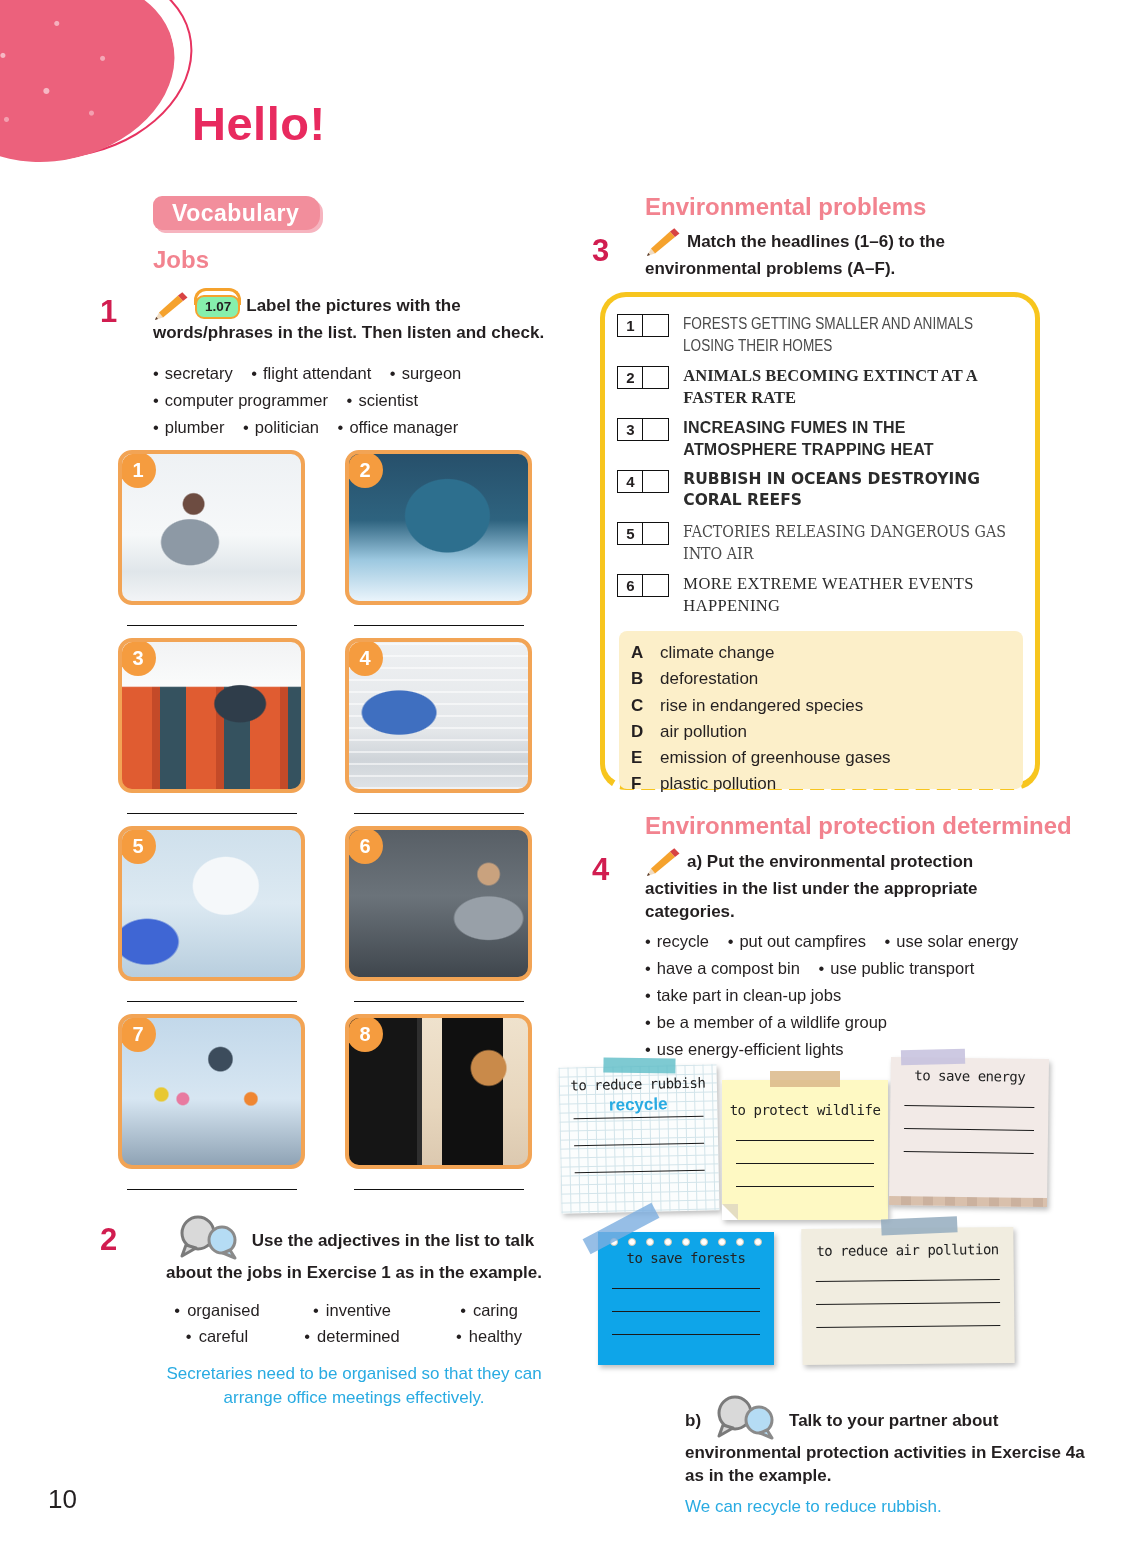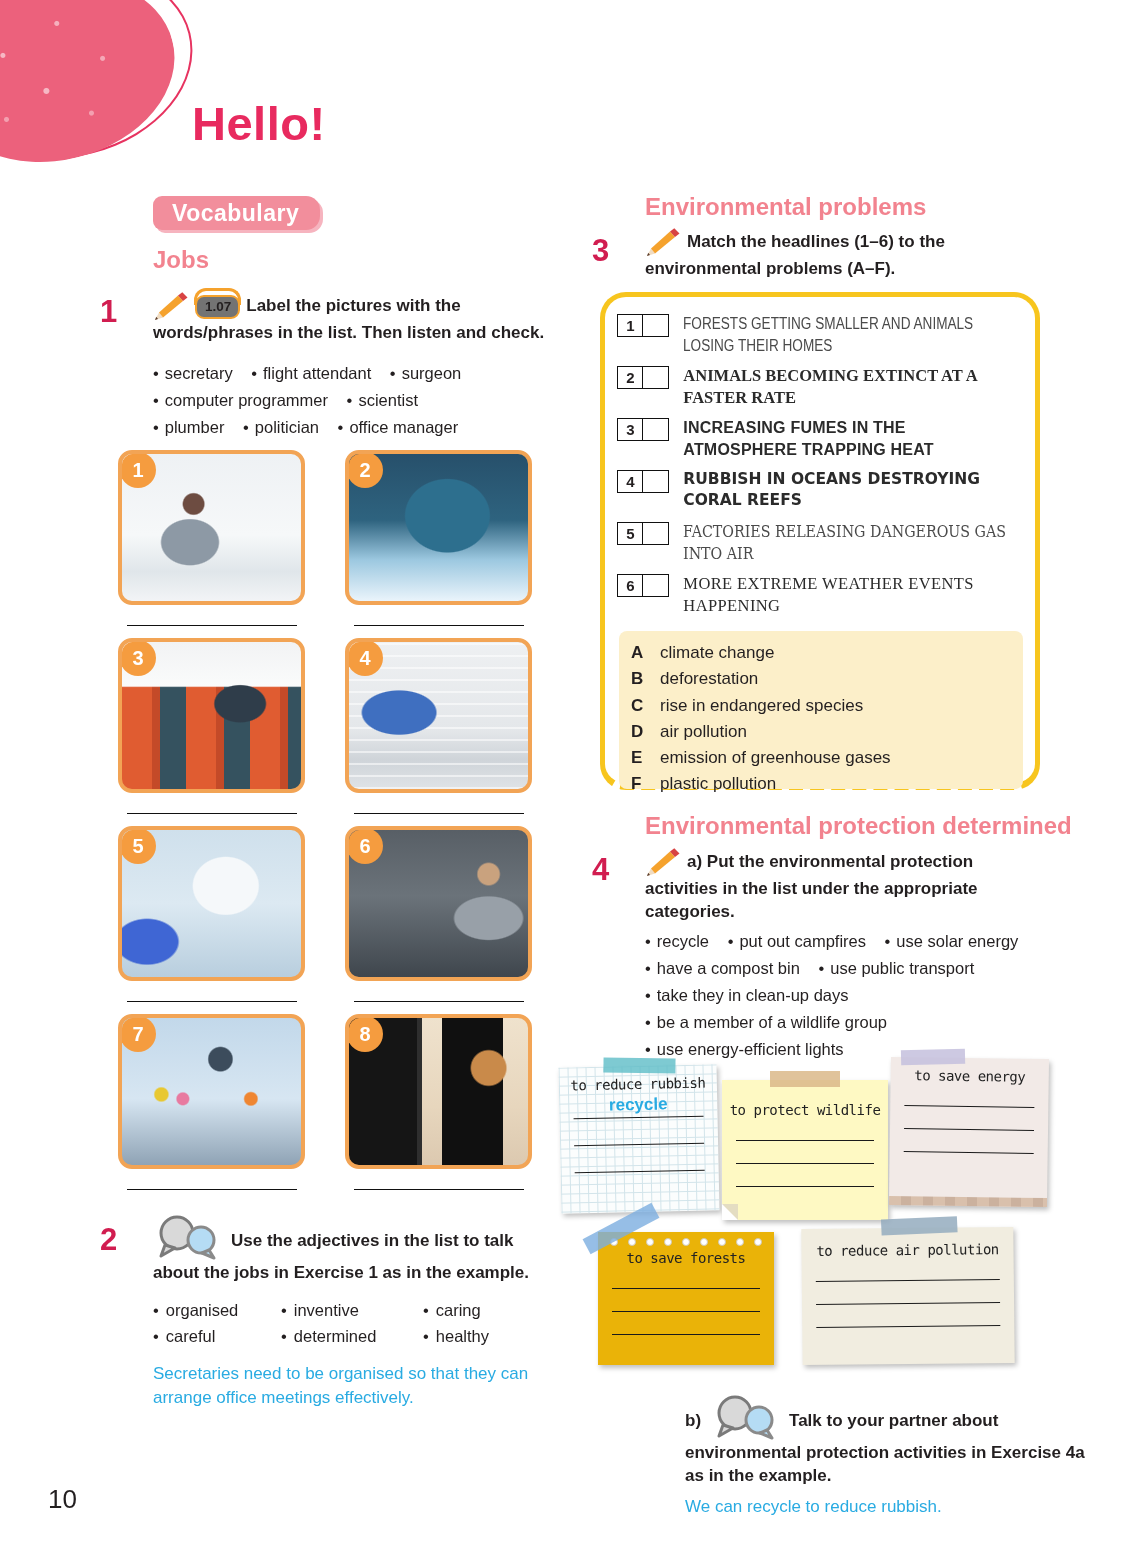--- a/index.html
+++ b/index.html
@@ -48,21 +48,21 @@
   .ex-num { position:absolute; font-size:31px; font-weight:bold; color:#d11d50; }
 
   .instr { font-size:17px; font-weight:bold; line-height:1.33; color:#231f20; }
 
   
   .pencil-icon, .audio-badge, .bubbles-icon { display:inline-block; vertical-align:middle; }
   .pencil-icon { width:38px; height:30px; margin-right:4px; }
   .audio-badge {
     position:relative; border:2.5px solid #f5a22d; border-radius:9px;
     font-size:13.5px; font-weight:bold; padding:1px 7px 1px 8px; margin:0 6px 0 0;
-    background:#737373; color:#231f20;
+    background:#86efac; color:#231f20;
   }
   .audio-badge::before {
     content:""; position:absolute; left:-3px; right:-3px; top:-9px; height:14px;
     border:3px solid #f5a22d; border-bottom:none; border-radius:12px 12px 0 0;
   }
   .bubbles-icon { width:74px; height:48px; margin-right:4px; vertical-align:-16px; }
 
   
   #ex1-instr { position:absolute; left:153px; top:292px; width:392px; }
   .word-list { position:absolute; font-size:16.5px; line-height:27px; }
@@ -116,21 +116,21 @@
     radial-gradient(circle at 34% 55%,#e87aa0 0 4%,transparent 5%),
     radial-gradient(circle at 72% 55%,#ef8632 0 4%,transparent 5%),
     linear-gradient(180deg,#c2d8ea 0%,#d7e6f2 55%,#8fa3b5 100%); }
   .p8 { background-image:
     radial-gradient(circle at 78% 34%,#c98a4a 0 10%,transparent 11%),
     linear-gradient(90deg,#151515 0 38%,#2e2e2e 38% 41%,transparent 41%),
     linear-gradient(90deg,transparent 0 52%,#101010 52% 86%,transparent 86%),
     linear-gradient(180deg,#efe2cd 0%,#e7d6bd 60%,#dcc9b0 100%); }
 
   
-  #ex2-block { position:absolute; left:153px; top:1214px; width:402px; }
+  #ex2-block { position:absolute; left:153px; top:1214px; width:402px;text-align:center; }
   #adjectives {
     margin-top:16px; display:grid; grid-template-columns:128px 142px auto;
     row-gap:7px; font-size:16.5px;
   }
   .adj-item::before { content:"•"; margin-right:7px; }
   .example-blue { margin-top:16px; color:#29abe2; font-size:17px; line-height:1.45; font-weight:400; }
 
   
   #ex3-instr { position:absolute; left:645px; top:228px; width:392px; }
   #headlines-box {
@@ -187,21 +187,21 @@
   #note2 .tape { left:48px; top:-9px; width:70px; height:16px; background:rgba(219,185,138,.85); }
   #note2 .fold { position:absolute; left:0; bottom:0; width:0; height:0;
     border-left:16px solid #fff; border-top:16px solid #e4ddc2; }
   #note2 .note-title { margin-top:12px; }
 
   #note3 { left:890px; top:1058px; width:158px; height:148px; background:#f2eae7; transform:rotate(.8deg); }
   #note3 .tape { left:10px; top:-8px; width:64px; height:15px; background:rgba(196,192,221,.85); transform:rotate(-2deg); }
   #note3 .torn { position:absolute; left:0; bottom:0; width:100%; height:9px;
     background:repeating-linear-gradient(90deg,#d9c0ac 0 12px,#cbb19e 12px 22px); }
 
-  #note4 { left:598px; top:1232px; width:176px; height:133px; background:#eab308; }
+  #note4 { left:598px; top:1232px; width:176px; height:133px; background:#0ea5e9; }
   #note4 .tape { left:-16px; top:-12px; width:78px; height:17px; background:rgba(124,174,224,.8); transform:rotate(-28deg); }
   #note4 .holes { display:flex; justify-content:space-between; padding:0 12px; margin-top:-4px; }
   #note4 .hole { width:8px; height:8px; border-radius:50%; background:#fff; border:1.5px solid #cfc8b4; }
   #note4 .note-title { margin-top:4px; }
 
   #note5 { left:802px; top:1228px; width:212px; height:136px; background:#f1ede0; transform:rotate(-.6deg); }
   #note5 .tape { left:80px; top:-10px; width:76px; height:16px; background:rgba(148,172,190,.85); transform:rotate(-2deg); }
   #note5 .note-title { margin-top:4px; }
 
   #ex4b-block { position:absolute; left:645px; top:1394px; width:400px;margin-left:40px; }
@@ -428,21 +428,21 @@
     <div class="wl-line">
       <span class="wl-item">recycle</span>
       <span class="wl-item">put out campfires</span>
       <span class="wl-item">use solar energy</span>
     </div>
     <div class="wl-line">
       <span class="wl-item">have a compost bin</span>
       <span class="wl-item">use public transport</span>
     </div>
     <div class="wl-line">
-      <span class="wl-item">take they in clean-up days</span>
+      <span class="wl-item">take part in clean-up jobs</span>
     </div>
     <div class="wl-line">
       <span class="wl-item">be a member of a wildlife group</span>
     </div>
     <div class="wl-line">
       <span class="wl-item">use energy-efficient lights</span>
     </div>
   </div>
 
   <div id="note1" class="note">

